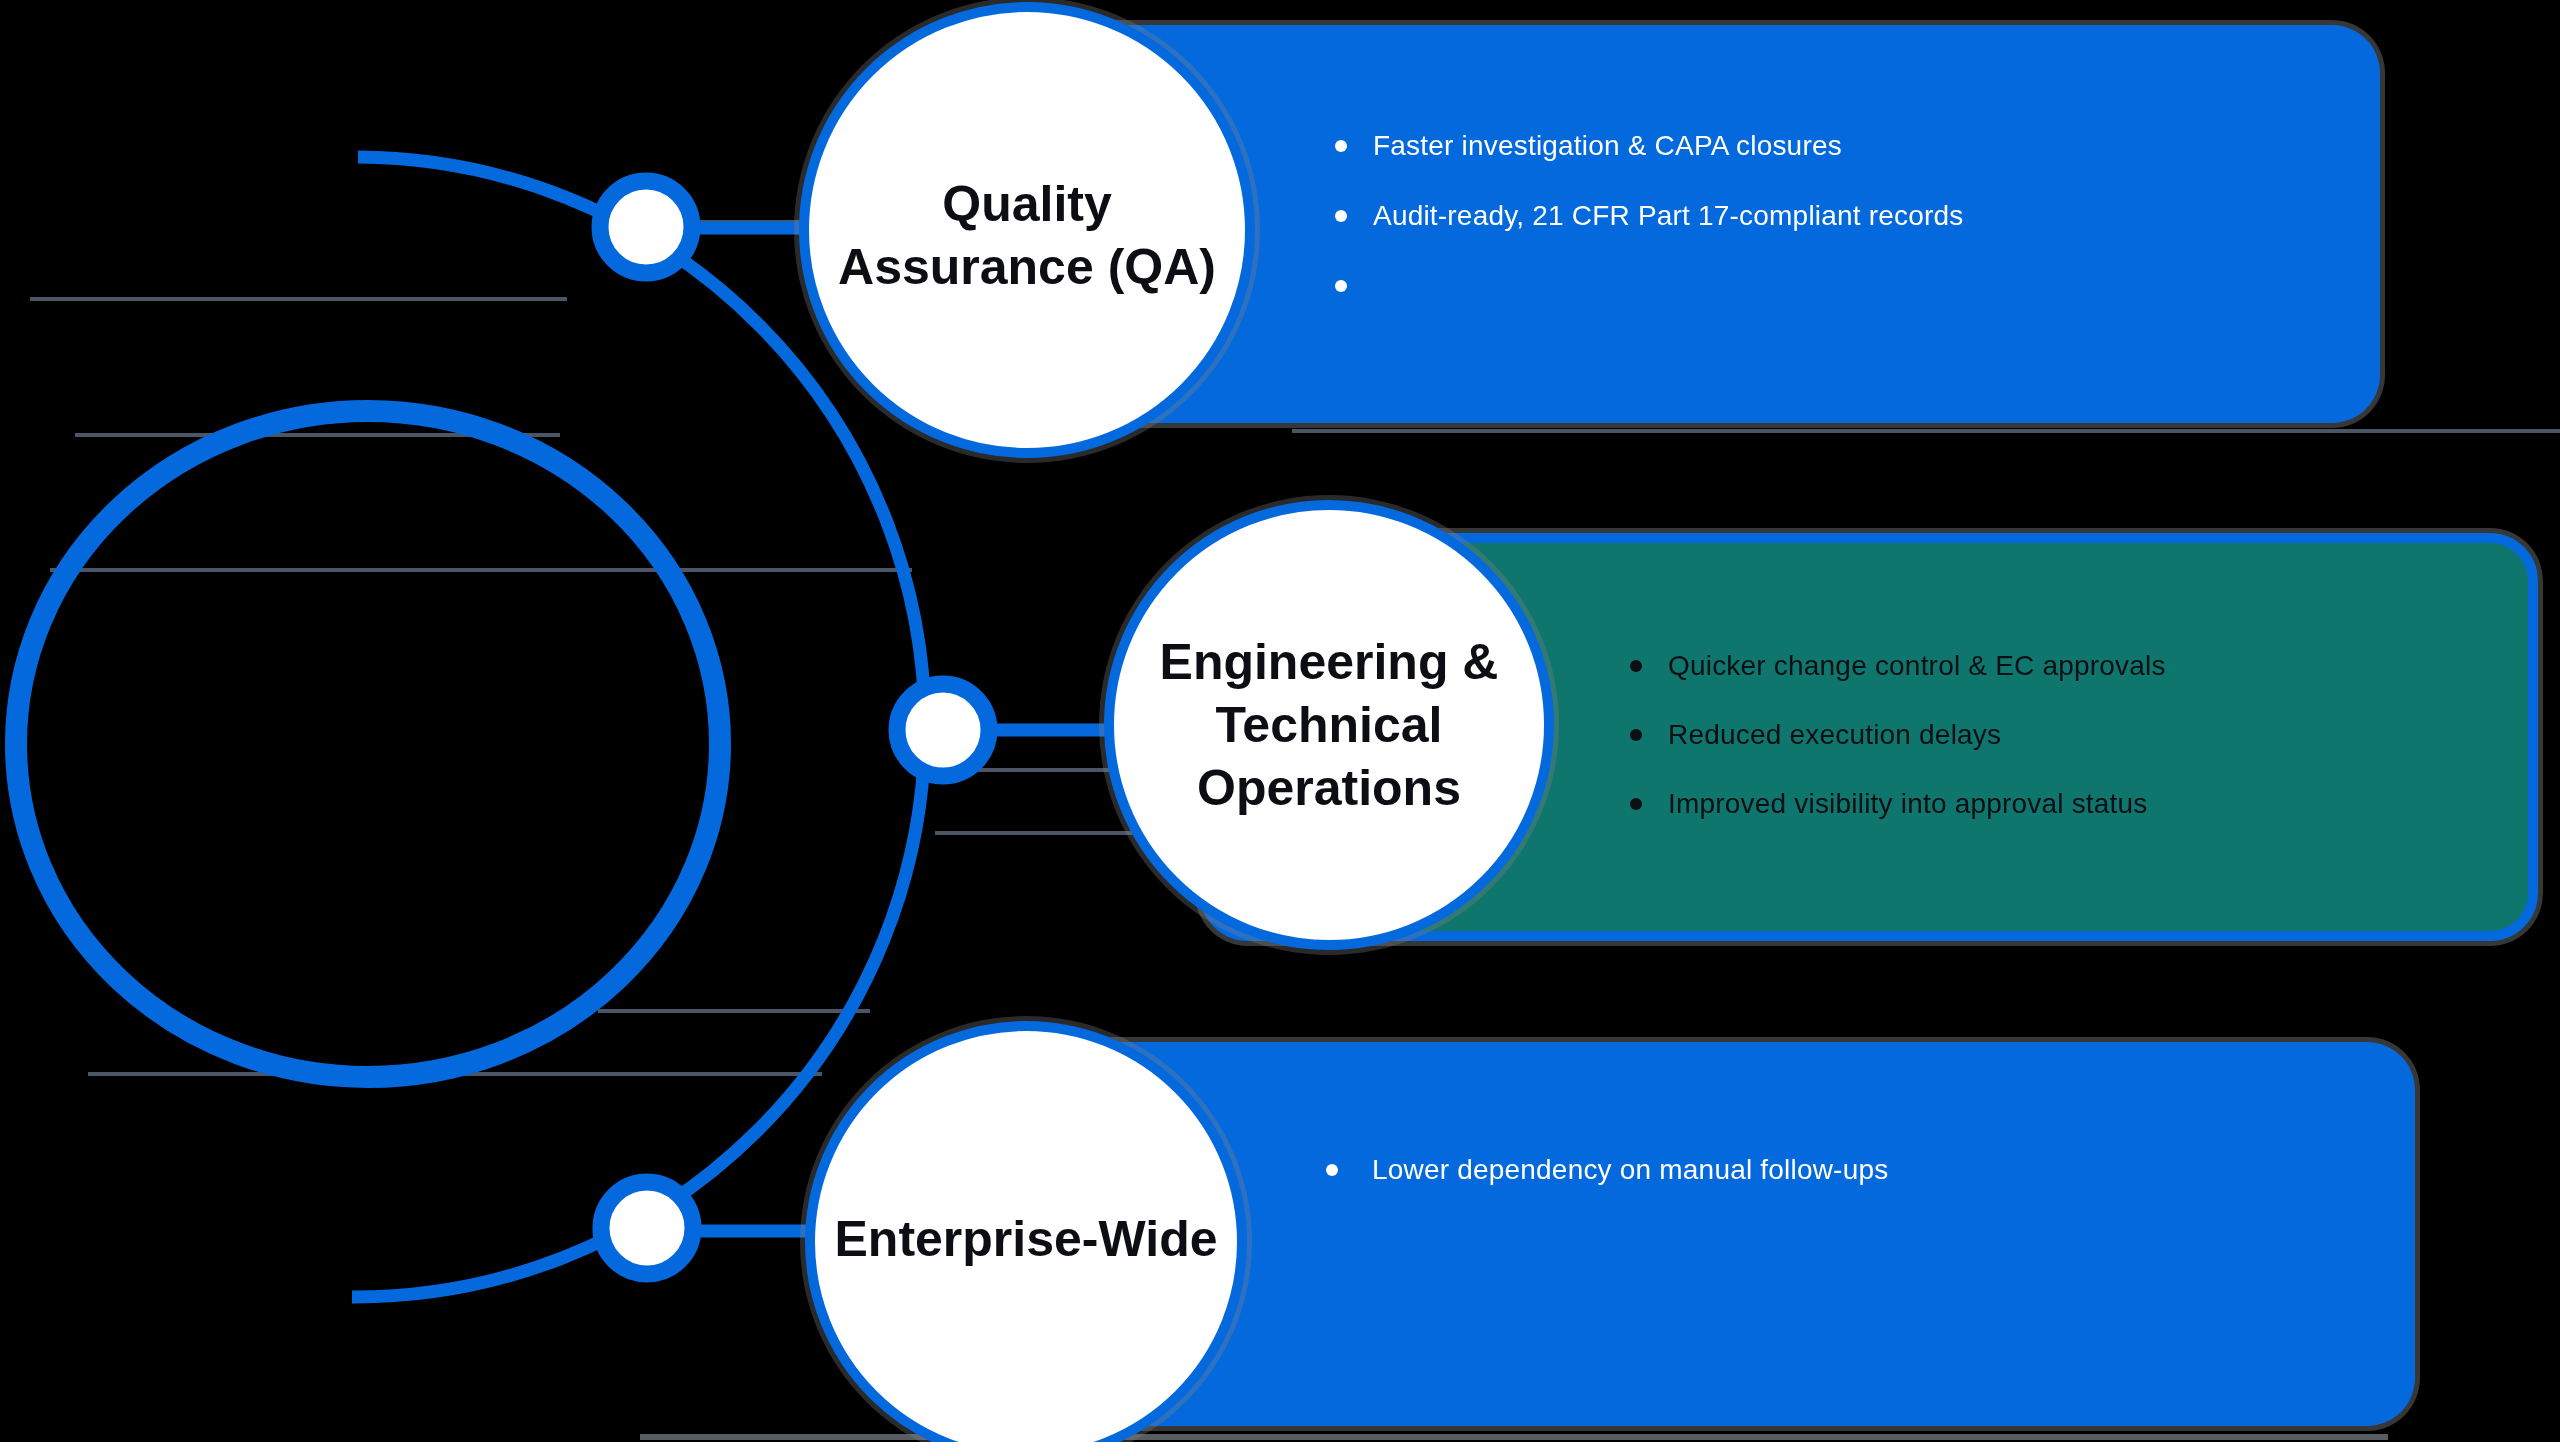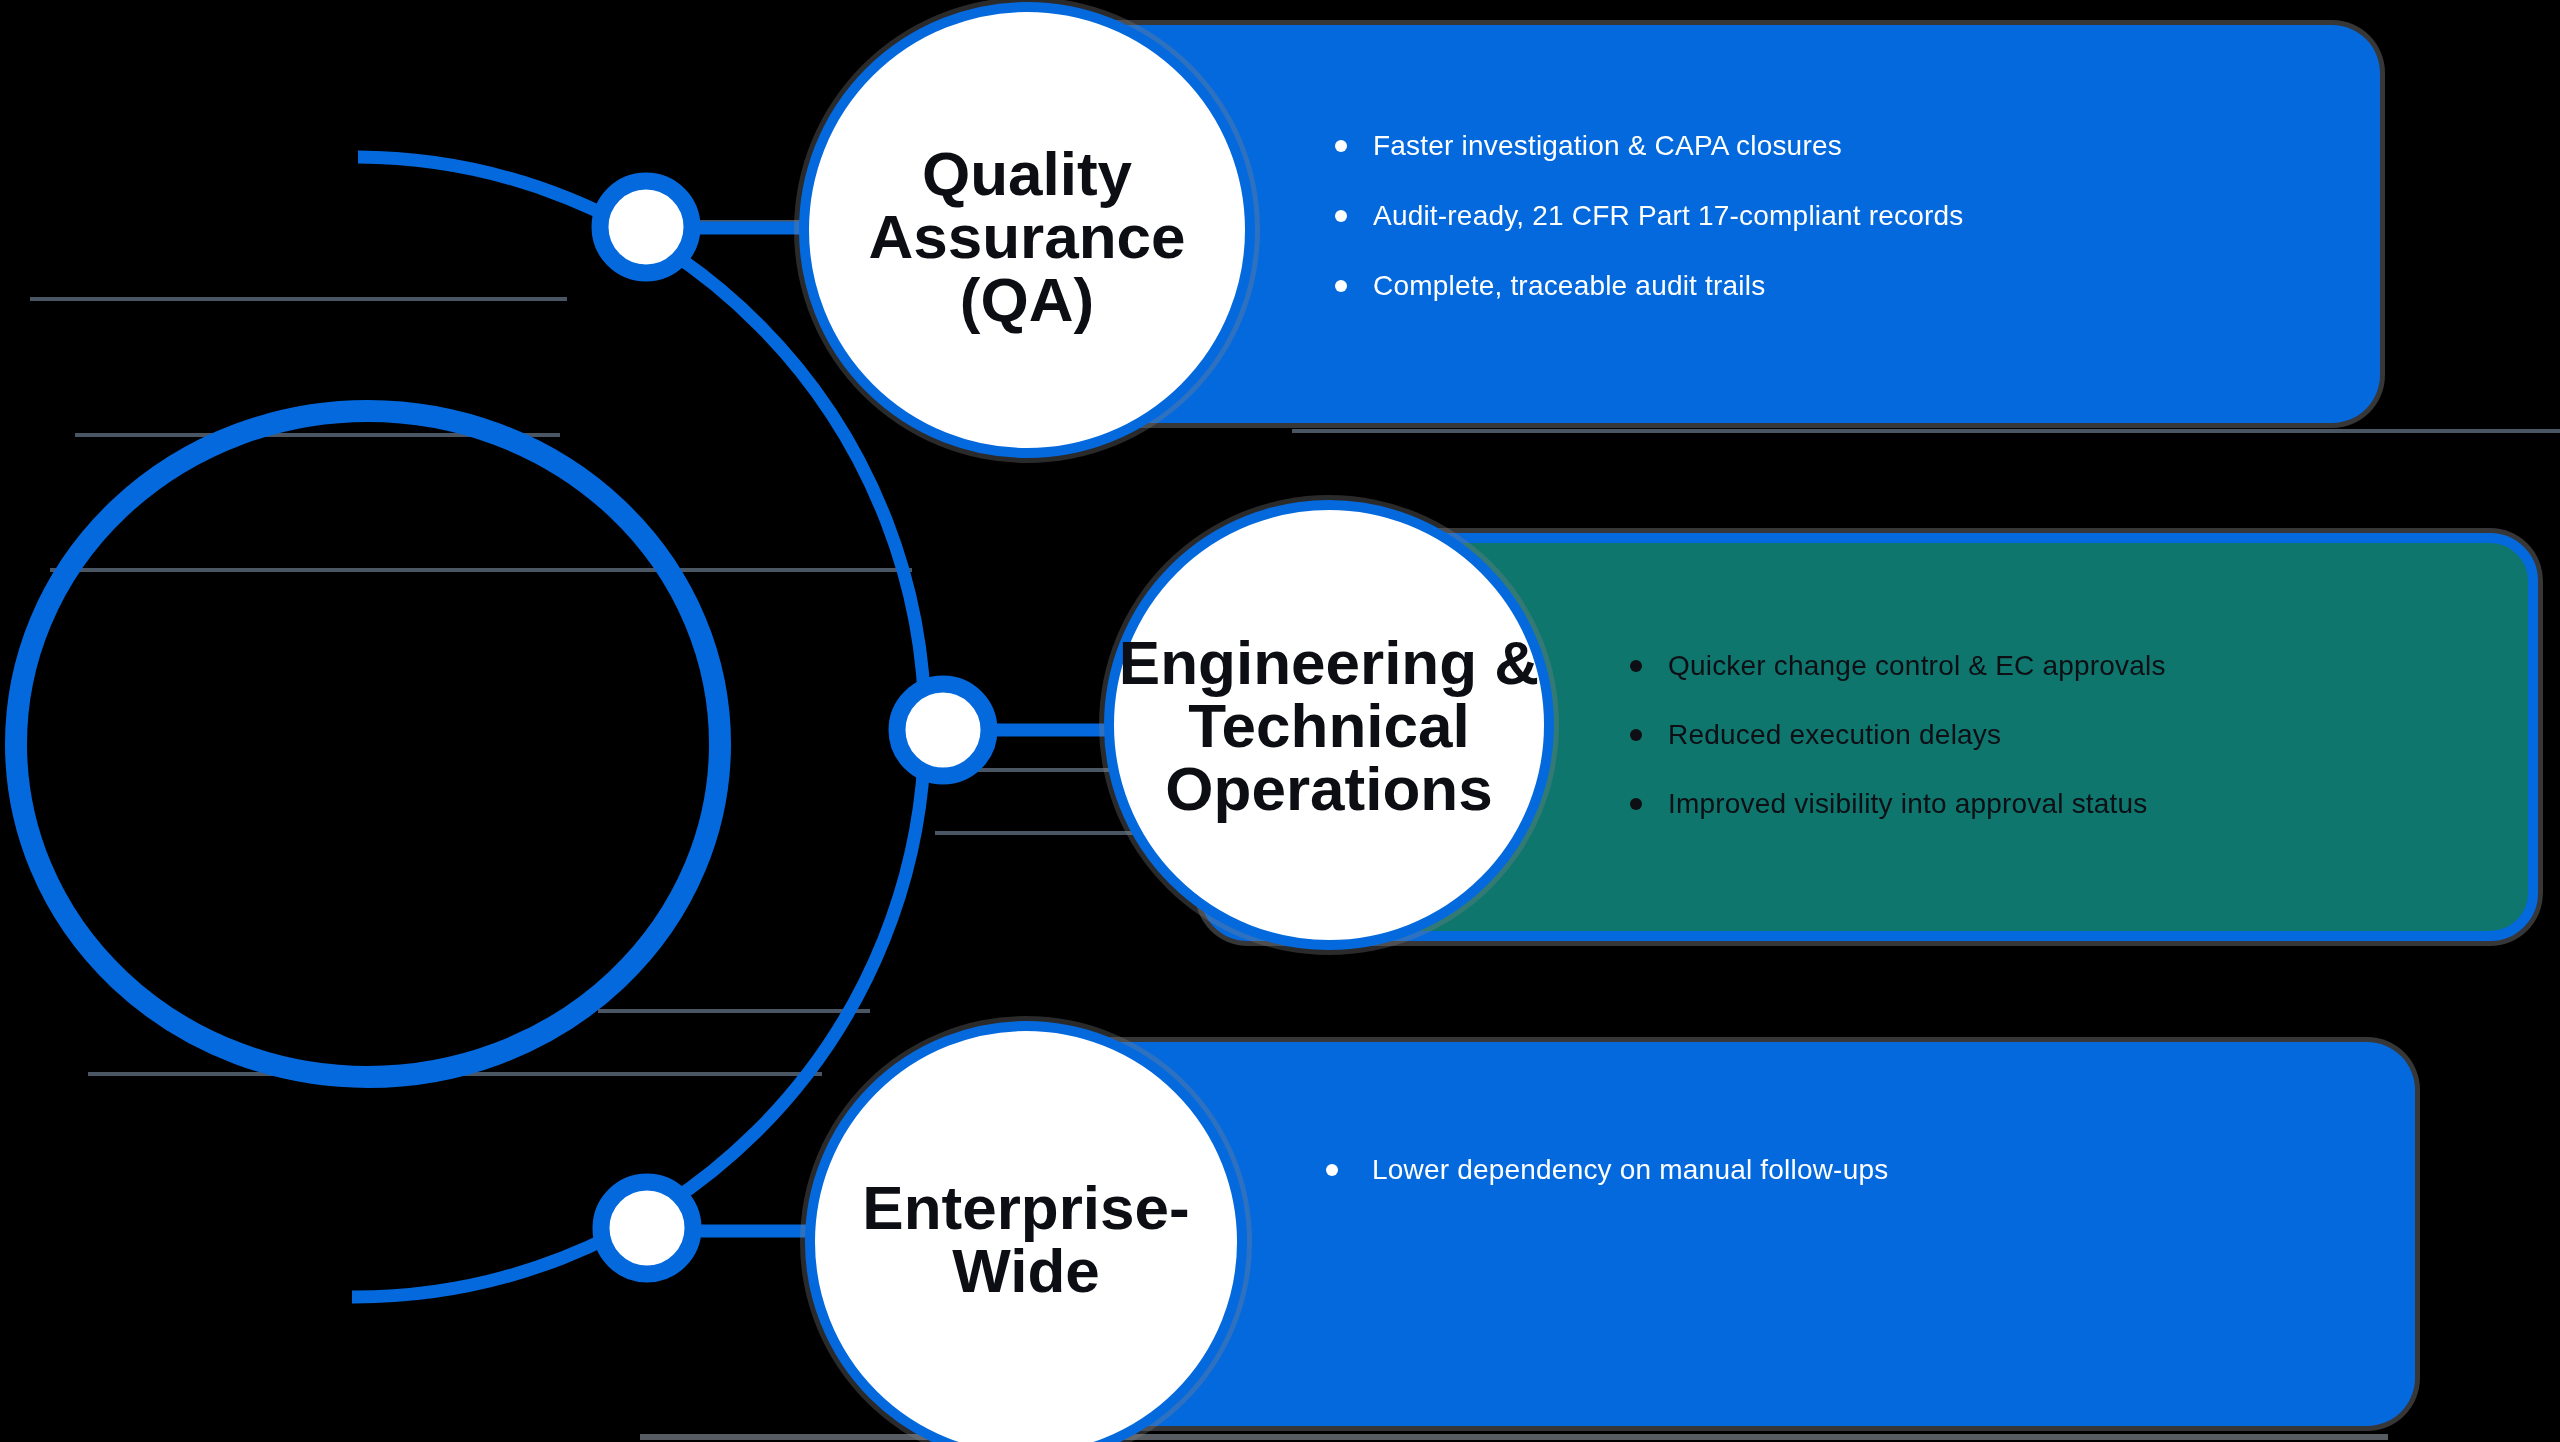--- a/index.html
+++ b/index.html
@@ -72,21 +72,21 @@
     align-items:center;
     justify-content:center;
     text-align:center;
     box-shadow:0 0 0 5px rgba(130,130,130,0.32);
   }
   #circle-qa{left:799px;top:2px;width:456px;height:456px;padding-top:12px;}
   #circle-eng{left:1104px;top:500px;width:450px;height:450px;}
   #circle-ent{left:805px;top:1021px;width:442px;height:442px;padding-bottom:6px;}
   .node-label{
     font-weight:bold;
-    font-size:62px;
+    font-size:50px;
     line-height:63px;
     color:var(--title-color);
   }
   .node-label span{display:block;}
 </style>
 </head>
 <body>
 
 <div class="stage">
 
@@ -123,21 +123,20 @@
       <div class="bullet-row">
         <span class="dot"></span>
         <span class="bullet-text">Faster investigation &amp; CAPA closures</span>
       </div>
       <div class="bullet-row">
         <span class="dot"></span>
         <span class="bullet-text">Audit-ready, 21 CFR Part 17-compliant records</span>
       </div>
       <div class="bullet-row">
         <span class="dot"></span>
-        <span class="bullet-text">Complete, traceable audit trails</span>
       </div>
     </div>
   </div>
 
   <div class="panel panel-white" id="panel-eng">
     <div class="bullets">
       <div class="bullet-row">
         <span class="dot"></span>
         <span class="bullet-text">Quicker change control &amp; EC approvals</span>
       </div>

